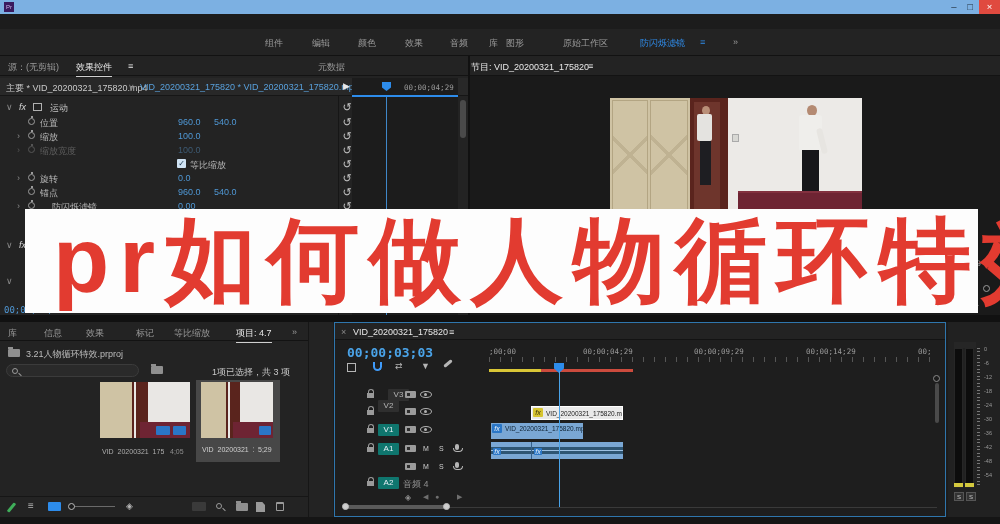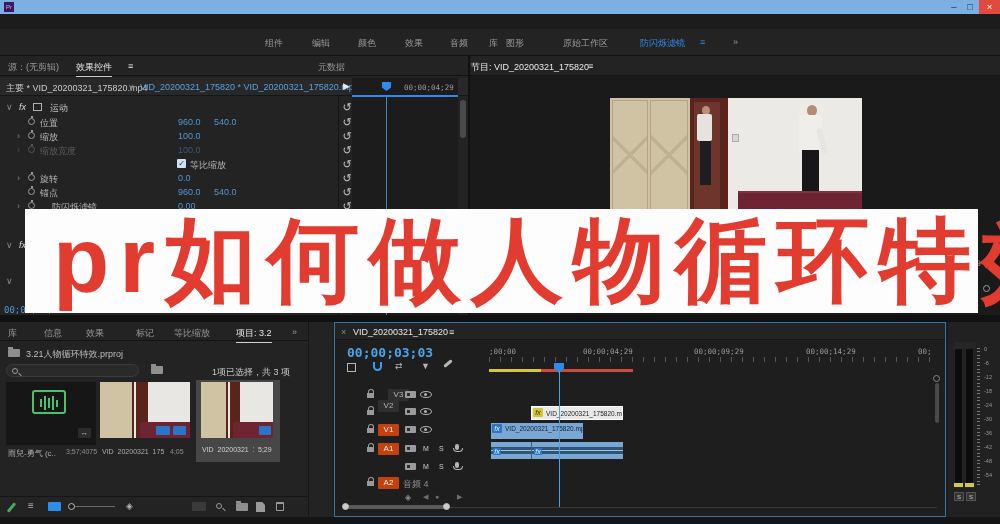--- a/index.html
+++ b/index.html
@@ -30,21 +30,21 @@
 .lk{position:absolute;width:7px;height:5px;background:#9a9a9a}
 .lk::before{content:"";position:absolute;top:-4px;left:1px;width:4px;height:4px;border:1px solid #9a9a9a;border-bottom:none;border-radius:3px 3px 0 0}
 .tgt{position:absolute;width:11px;height:7px;background:#9b9b9b;border-radius:1px}
 .tgt::after{content:"";position:absolute;left:2px;top:2px;width:3px;height:3px;background:#2c2c2c}
 .mic{position:absolute;width:4px;height:6px;background:#b5b5b5;border-radius:2px}
 .mic::after{content:"";position:absolute;left:-2px;top:4px;width:8px;height:3px;border:1px solid #b5b5b5;border-top:none;border-radius:0 0 4px 4px}
 .ms{position:absolute;font-size:7px;color:#cfcfcf}
 .fxb{position:absolute;width:10px;height:9px;background:#2a76c6;color:#eaf2fa;font-size:7px;font-style:italic;text-align:center;line-height:9px;border-radius:1px}
 .fxb.y{background:#d7c531;color:#3c320a}
 .namebox{position:absolute;width:21px;height:12px;background:#2f2f2f;color:#b5b5b5;text-align:center;line-height:12px;font-size:8px;border-radius:1px}
-.namebox.sel{background:#c2410c;color:#e6eef5}
+.namebox.sel{background:#0f766e;color:#e6eef5}
 .cb{position:absolute;width:9px;height:9px;background:#cfe2f3;color:#16324a;font-size:8px;line-height:9px;text-align:center;border-radius:1px}
 .mag{position:absolute;width:6px;height:6px;border:1px solid #9a9a9a;border-radius:50%}
 .mag::after{content:"";position:absolute;left:5px;top:5px;width:4px;height:1px;background:#9a9a9a;transform:rotate(45deg)}
 .fold{position:absolute;width:12px;height:8px;background:#8f8f8f;border-radius:1px}
 .fold::before{content:"";position:absolute;top:-2px;left:0;width:5px;height:2px;background:#8f8f8f}
 .trash{position:absolute;width:8px;height:9px;border:1px solid #9a9a9a;border-top:2px solid #9a9a9a;border-radius:1px}
 .pencil{position:absolute;width:3px;height:11px;background:#3fae5a;transform:rotate(40deg);border-radius:1px}
 .kn{position:absolute;width:7px;height:7px;border:1px solid #bbb;border-radius:50%;background:#1c1c1c}
 .wavbar{display:inline-block;width:2px;background:#4cc06a;vertical-align:middle;margin:0 1px}
 .seg{position:absolute;background:#262626}
@@ -200,39 +200,31 @@
 
   <div class="a" style="left:0;top:315px;width:1000px;height:7px;background:#111"></div>
 
   <div class="a" style="left:0;top:322px;width:308px;height:195px;background:#232323">
     <div class="a panel-tabs" style="left:0;top:0;width:308px;height:19px">
       <span class="tab" style="left:8px;top:5px">库</span>
       <span class="tab" style="left:44px;top:5px">信息</span>
       <span class="tab" style="left:86px;top:5px">效果</span>
       <span class="tab" style="left:136px;top:5px">标记</span>
       <span class="tab" style="left:174px;top:5px">等比缩放</span>
-      <span class="tab on u" style="left:236px;top:5px">项目: 3.2</span>
+      <span class="tab on u" style="left:236px;top:5px">项目: 4.7</span>
       <span class="tab" style="left:292px;top:5px">»</span>
     </div>
     <div class="fold" style="left:8px;top:27px"></div>
     <span class="a nw" style="left:26px;top:26px;color:#bdbdbd">3.21人物循环特效.prproj</span>
     <div class="a" style="left:6px;top:42px;width:133px;height:13px;background:#2a2a2a;border:1px solid #3b3b3b;border-radius:7px">
       <span class="mag" style="left:5px;top:3px"></span>
     </div>
     <div class="fold" style="left:151px;top:44px"></div>
     <span class="a nw" style="left:212px;top:44px;color:#c8c8c8">1项已选择，共 3 项</span>
 
-    <div class="a" style="left:6px;top:60px;width:90px;height:78px">
-      <div class="a" style="left:0;top:0;width:90px;height:63px;background:#161616">
-        <div class="a" style="left:26px;top:8px;width:34px;height:24px;border:2px solid #4cc06a;border-radius:3px;text-align:center;padding-top:4px"><span class="wavbar" style="height:8px"></span><span class="wavbar" style="height:14px"></span><span class="wavbar" style="height:10px"></span><span class="wavbar" style="height:14px"></span><span class="wavbar" style="height:7px"></span></div>
-        <span class="a" style="left:72px;top:46px;width:13px;height:10px;background:#2c2c2c;color:#cfcfcf;font-size:7px;text-align:center;line-height:10px;border-radius:1px">↔</span>
-      </div>
-      <span class="a nw" style="left:2px;top:66px;width:62px;overflow:hidden;color:#adadad;font-size:8px">雨兒-勇气 (c..</span>
-      <span class="a" style="left:60px;top:66px;color:#8f8f8f;font-size:7px">3;57;4075</span>
-    </div>
     <div class="a" style="left:100px;top:60px;width:92px;height:78px">
       <div class="a" style="left:0;top:0;width:90px;height:56px;background:#e9e7e4;overflow:hidden">
         <div class="a" style="left:0;top:0;width:34px;height:56px;background:#cfc3a4;border-right:2px solid #5a241d"></div>
         <div class="a" style="left:36px;top:0;width:12px;height:56px;background:#5a241d"></div>
         <div class="a" style="left:40px;top:40px;width:50px;height:16px;background:#6e2433"></div>
         <span class="a" style="left:56px;top:44px;width:14px;height:9px;background:#2a76c6;border-radius:1px"></span>
         <span class="a" style="left:73px;top:44px;width:13px;height:9px;background:#2a76c6;border-radius:1px"></span>
       </div>
       <span class="a nw" style="left:2px;top:66px;width:62px;overflow:hidden;color:#adadad;font-size:7px">VID_20200321_175820..</span>
       <span class="a" style="left:70px;top:66px;color:#8f8f8f;font-size:7px">4;05</span>

